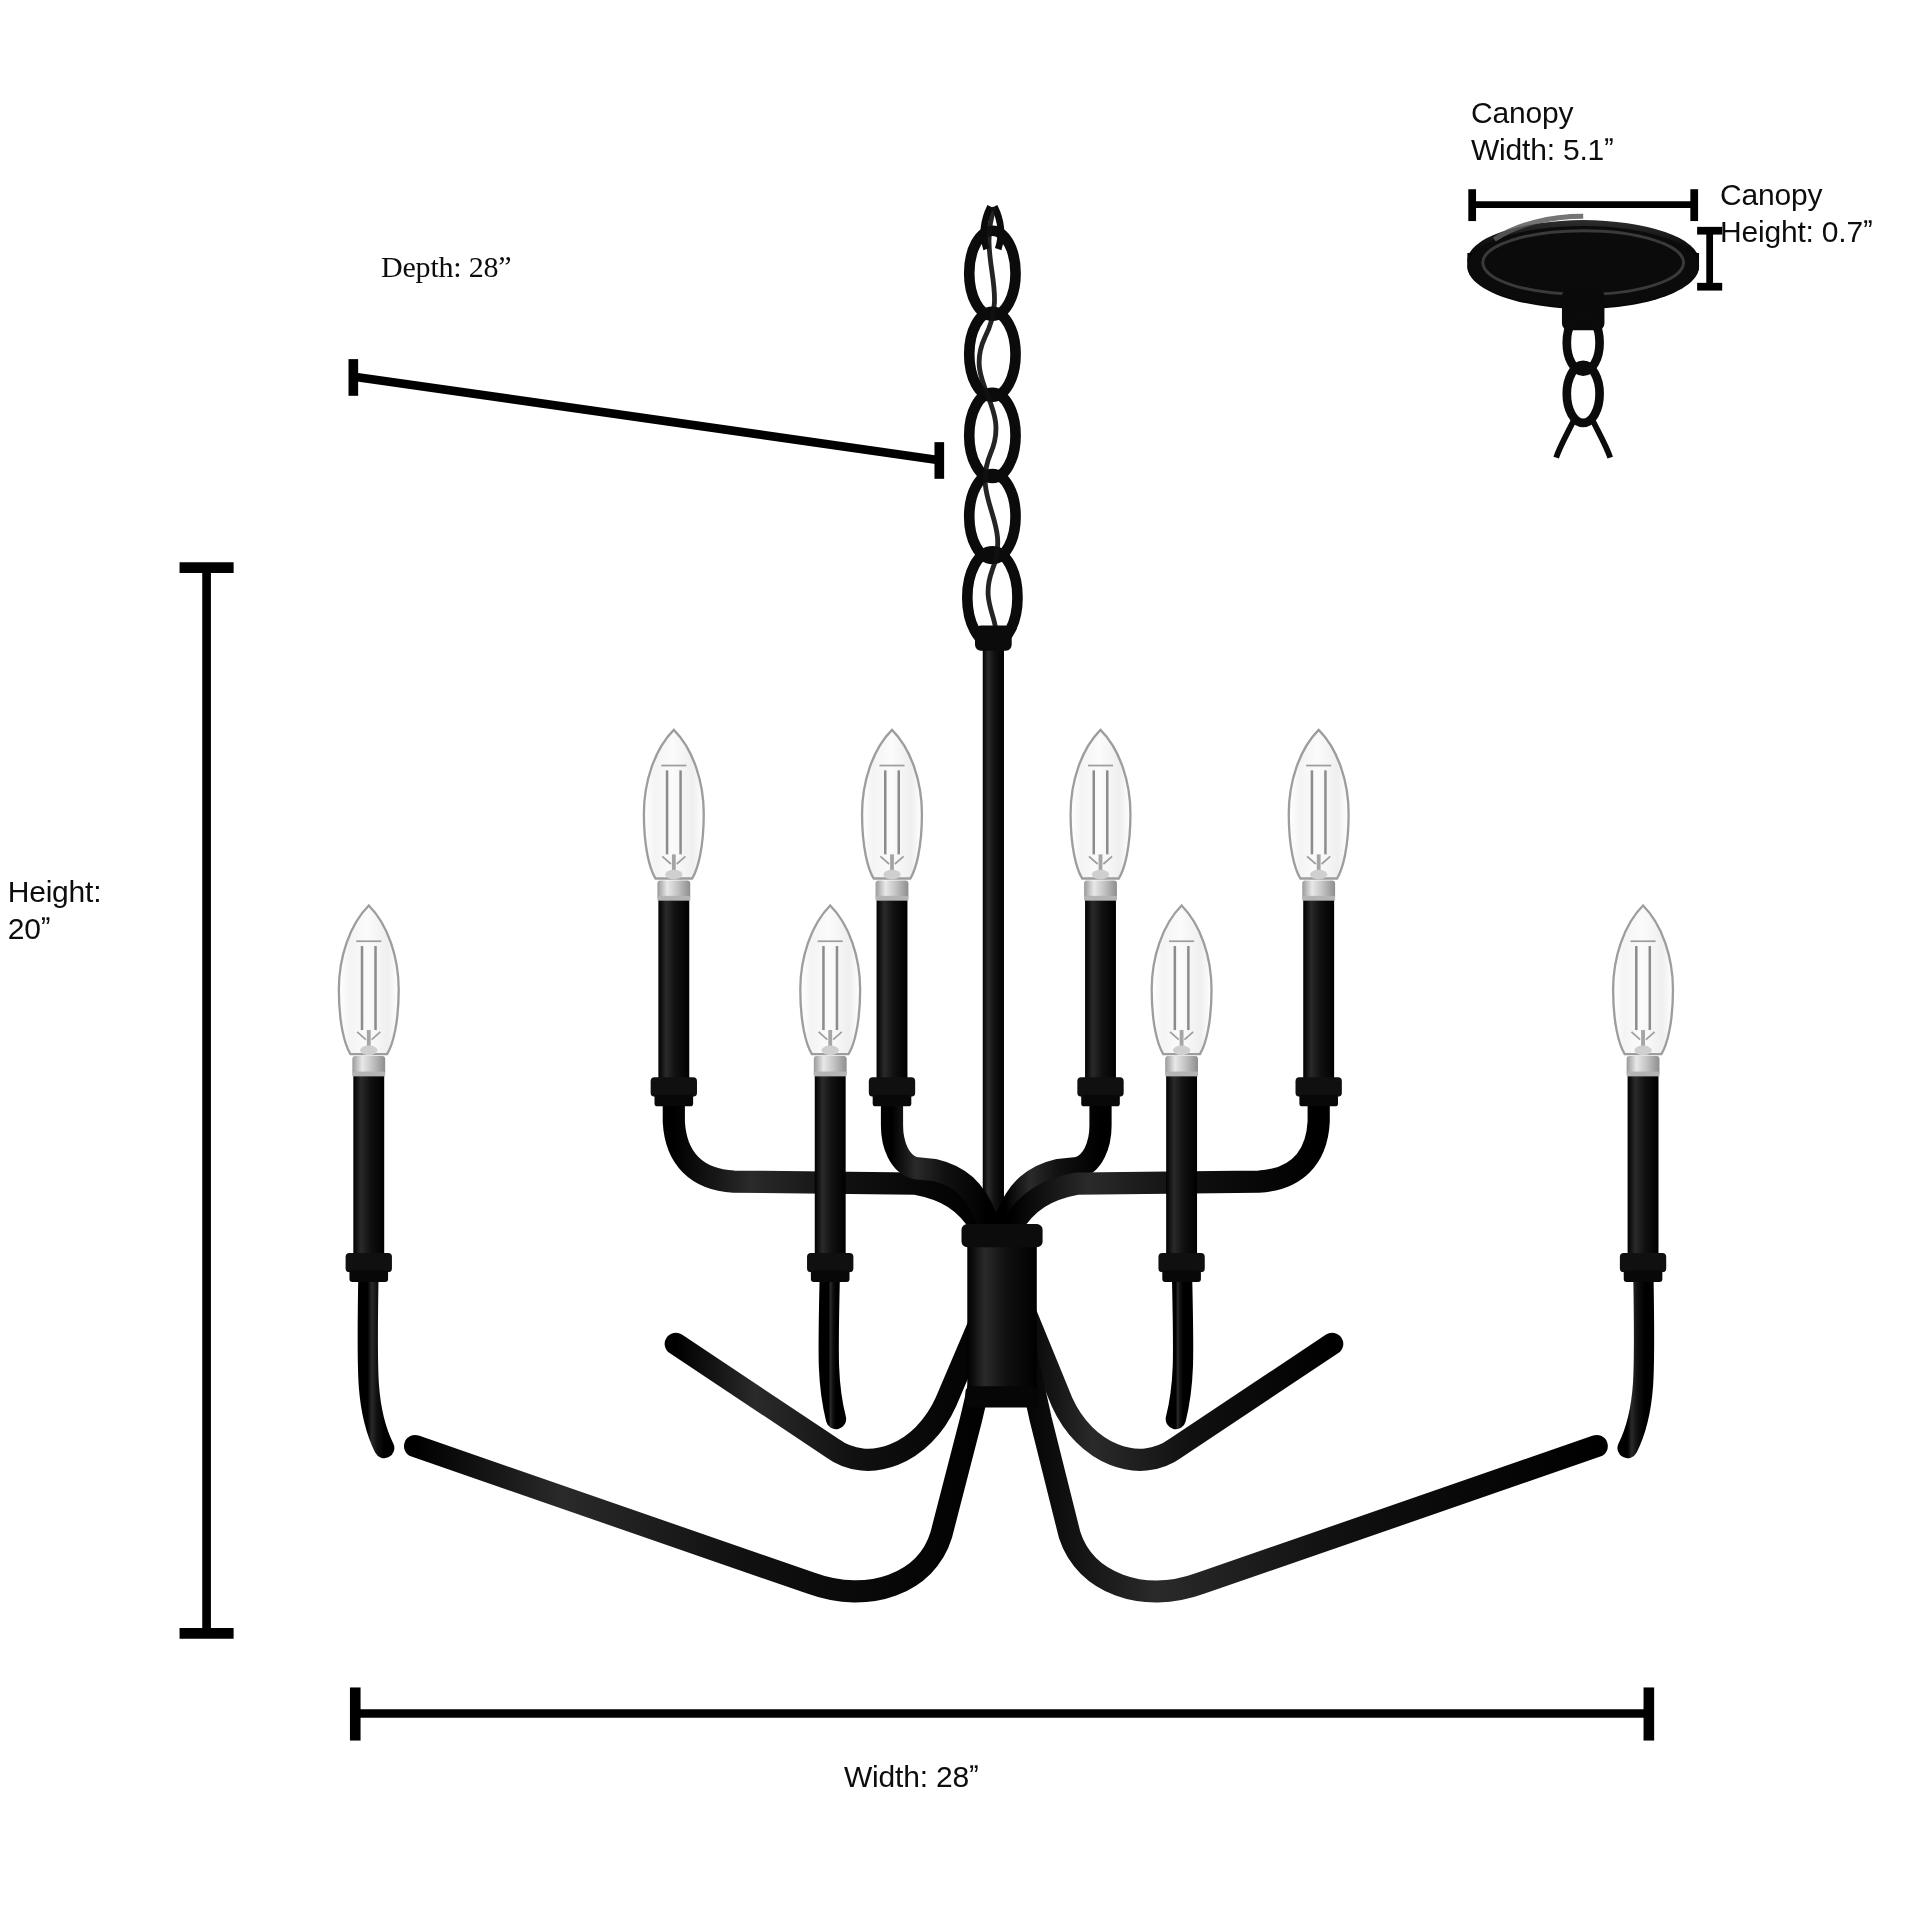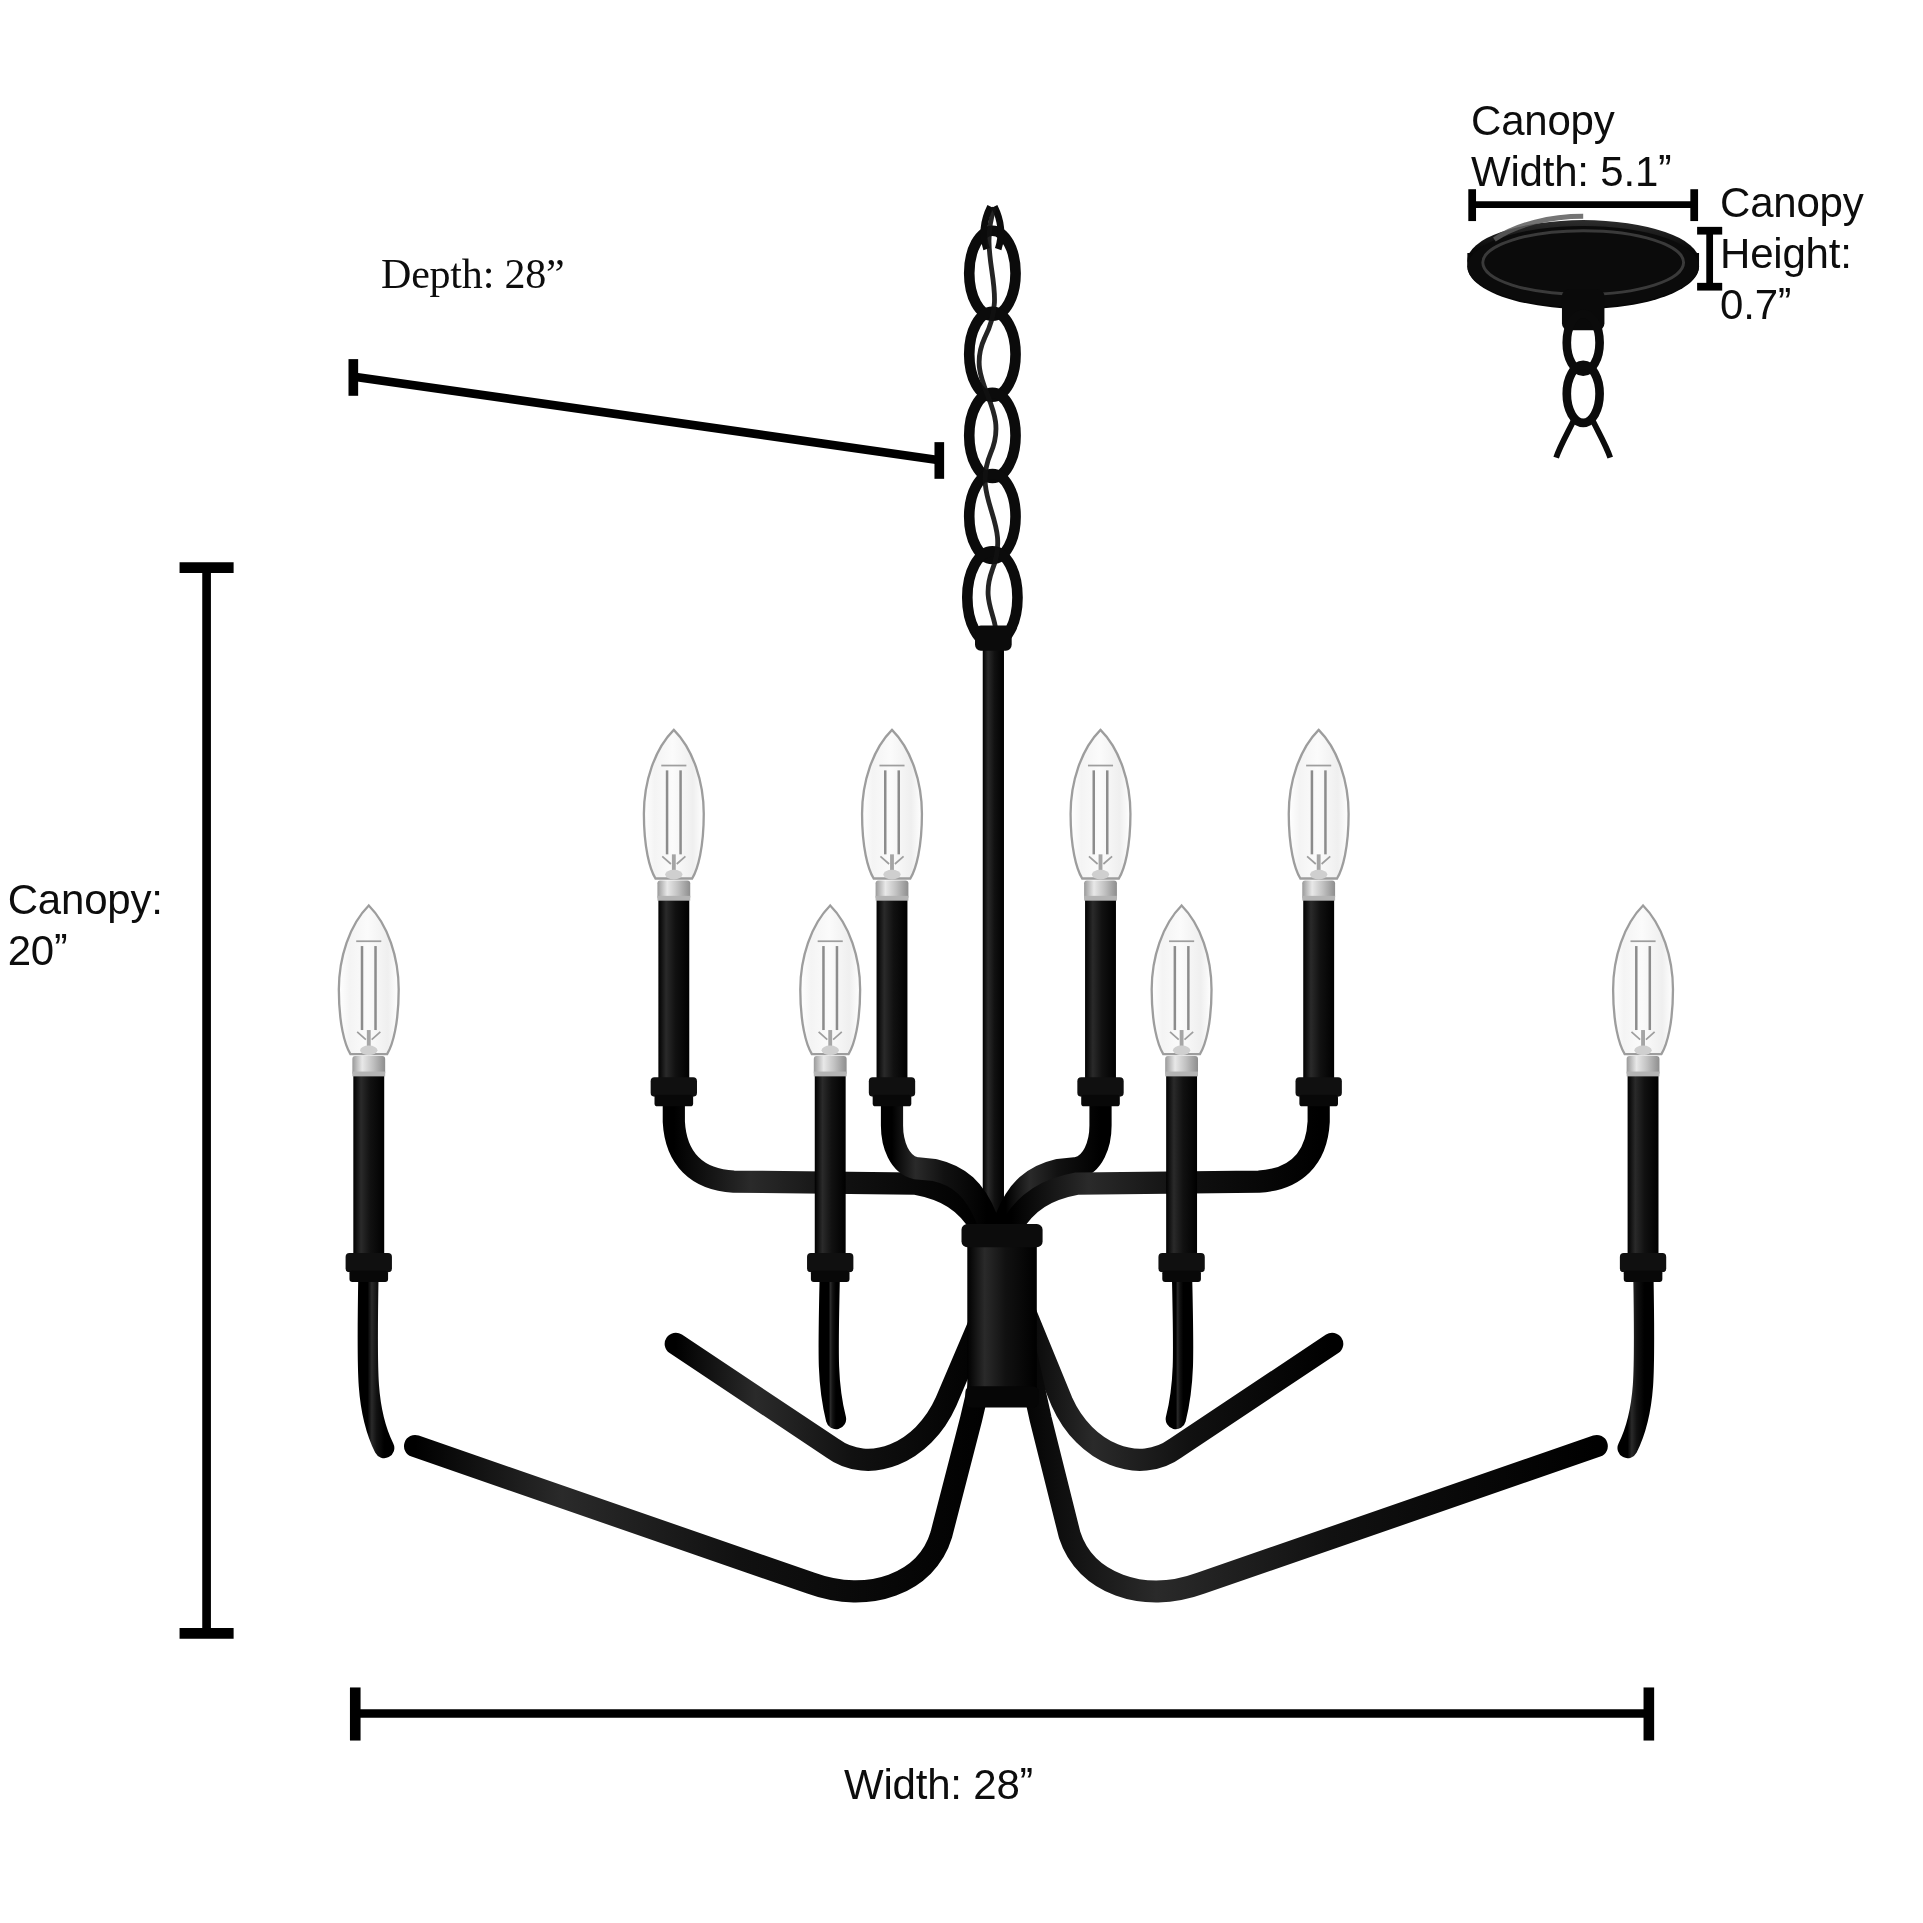--- a/index.html
+++ b/index.html
@@ -20,21 +20,21 @@
     position: absolute;
     left: 0;
     top: 0;
     width: 1923px;
     height: 1923px;
   }
   .label {
     position: absolute;
     font-family: "Liberation Sans", "DejaVu Sans", sans-serif;
     color: #0d0d0d;
-    font-size: 42px;
+    font-size: 30px;
     line-height: 1.22;
     letter-spacing: -0.2px;
     white-space: pre-line;
     font-weight: 400;
   }
   #depth-label   { left: 381px;  top: 249px; font-family: Liberation Serif, serif; }
   #height-label  { left: 7.7px;    top: 874px; }
   #width-label   { left: 844px;  top: 1759px; }
   #canopy-width-label  { left: 1471px; top: 95px;  text-align: left; }
   #canopy-height-label { left: 1720px; top: 177px; text-align: left; }
@@ -246,21 +246,21 @@
       <g>
         <line x1="1771" y1="238" x2="1771" y2="298" stroke-width="7"></line>
         <line x1="1758" y1="239" x2="1784" y2="239" stroke-width="8"></line>
         <line x1="1758" y1="297" x2="1784" y2="297" stroke-width="8"></line>
       </g>
     </g>
   </svg>
 
   <div class="label" id="depth-label">Depth: 28ˮ</div>
 
-  <div class="label" id="height-label">Canopy:
+  <div class="label" id="height-label">Height:
 20ˮ</div>
 
   <div class="label" id="width-label">Width: 28ˮ</div>
 
   <div class="label" id="canopy-width-label">Canopy
 Width: 5.1ˮ</div>
 
   <div class="label" id="canopy-height-label">Canopy
 Height: 0.7ˮ</div>
 

